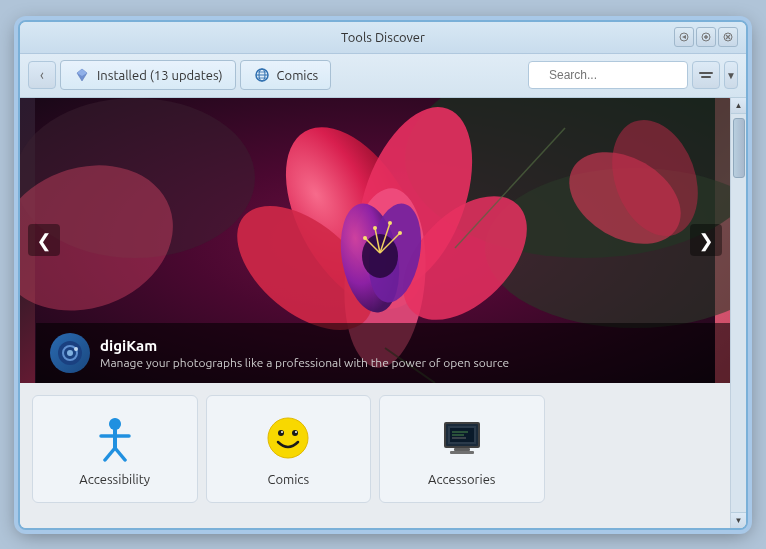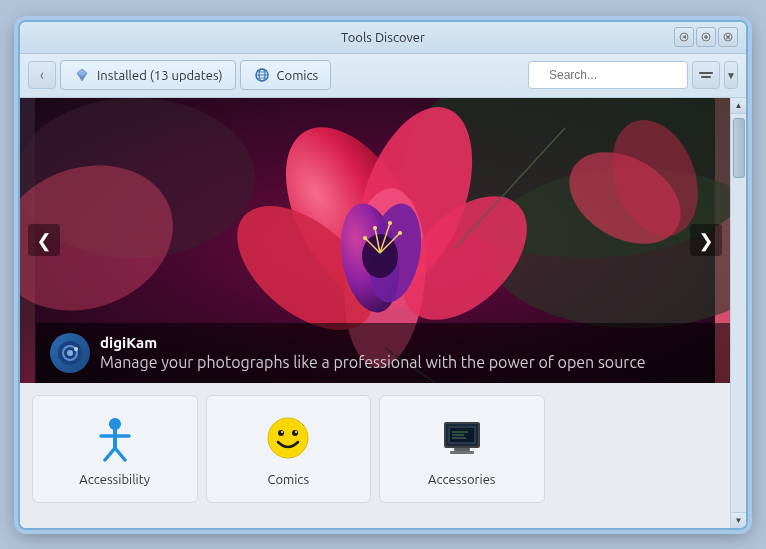--- a/index.html
+++ b/index.html
@@ -216,21 +216,21 @@
       font-size: 20px;
       flex-shrink: 0;
     }
     .hero-text { flex: 1; }
     .hero-app-name {
       font-size: 15px;
       font-weight: bold;
       color: white;
     }
     .hero-app-desc {
-      font-size: 16px;
+      font-size: 12px;
       color: #ccc;
       margin-top: 2px;
     }
     
     .category-grid {
       display: grid;
       grid-template-columns: repeat(4, 1fr);
       gap: 0;
       padding: 8px;
       background: #e8ecf0;

